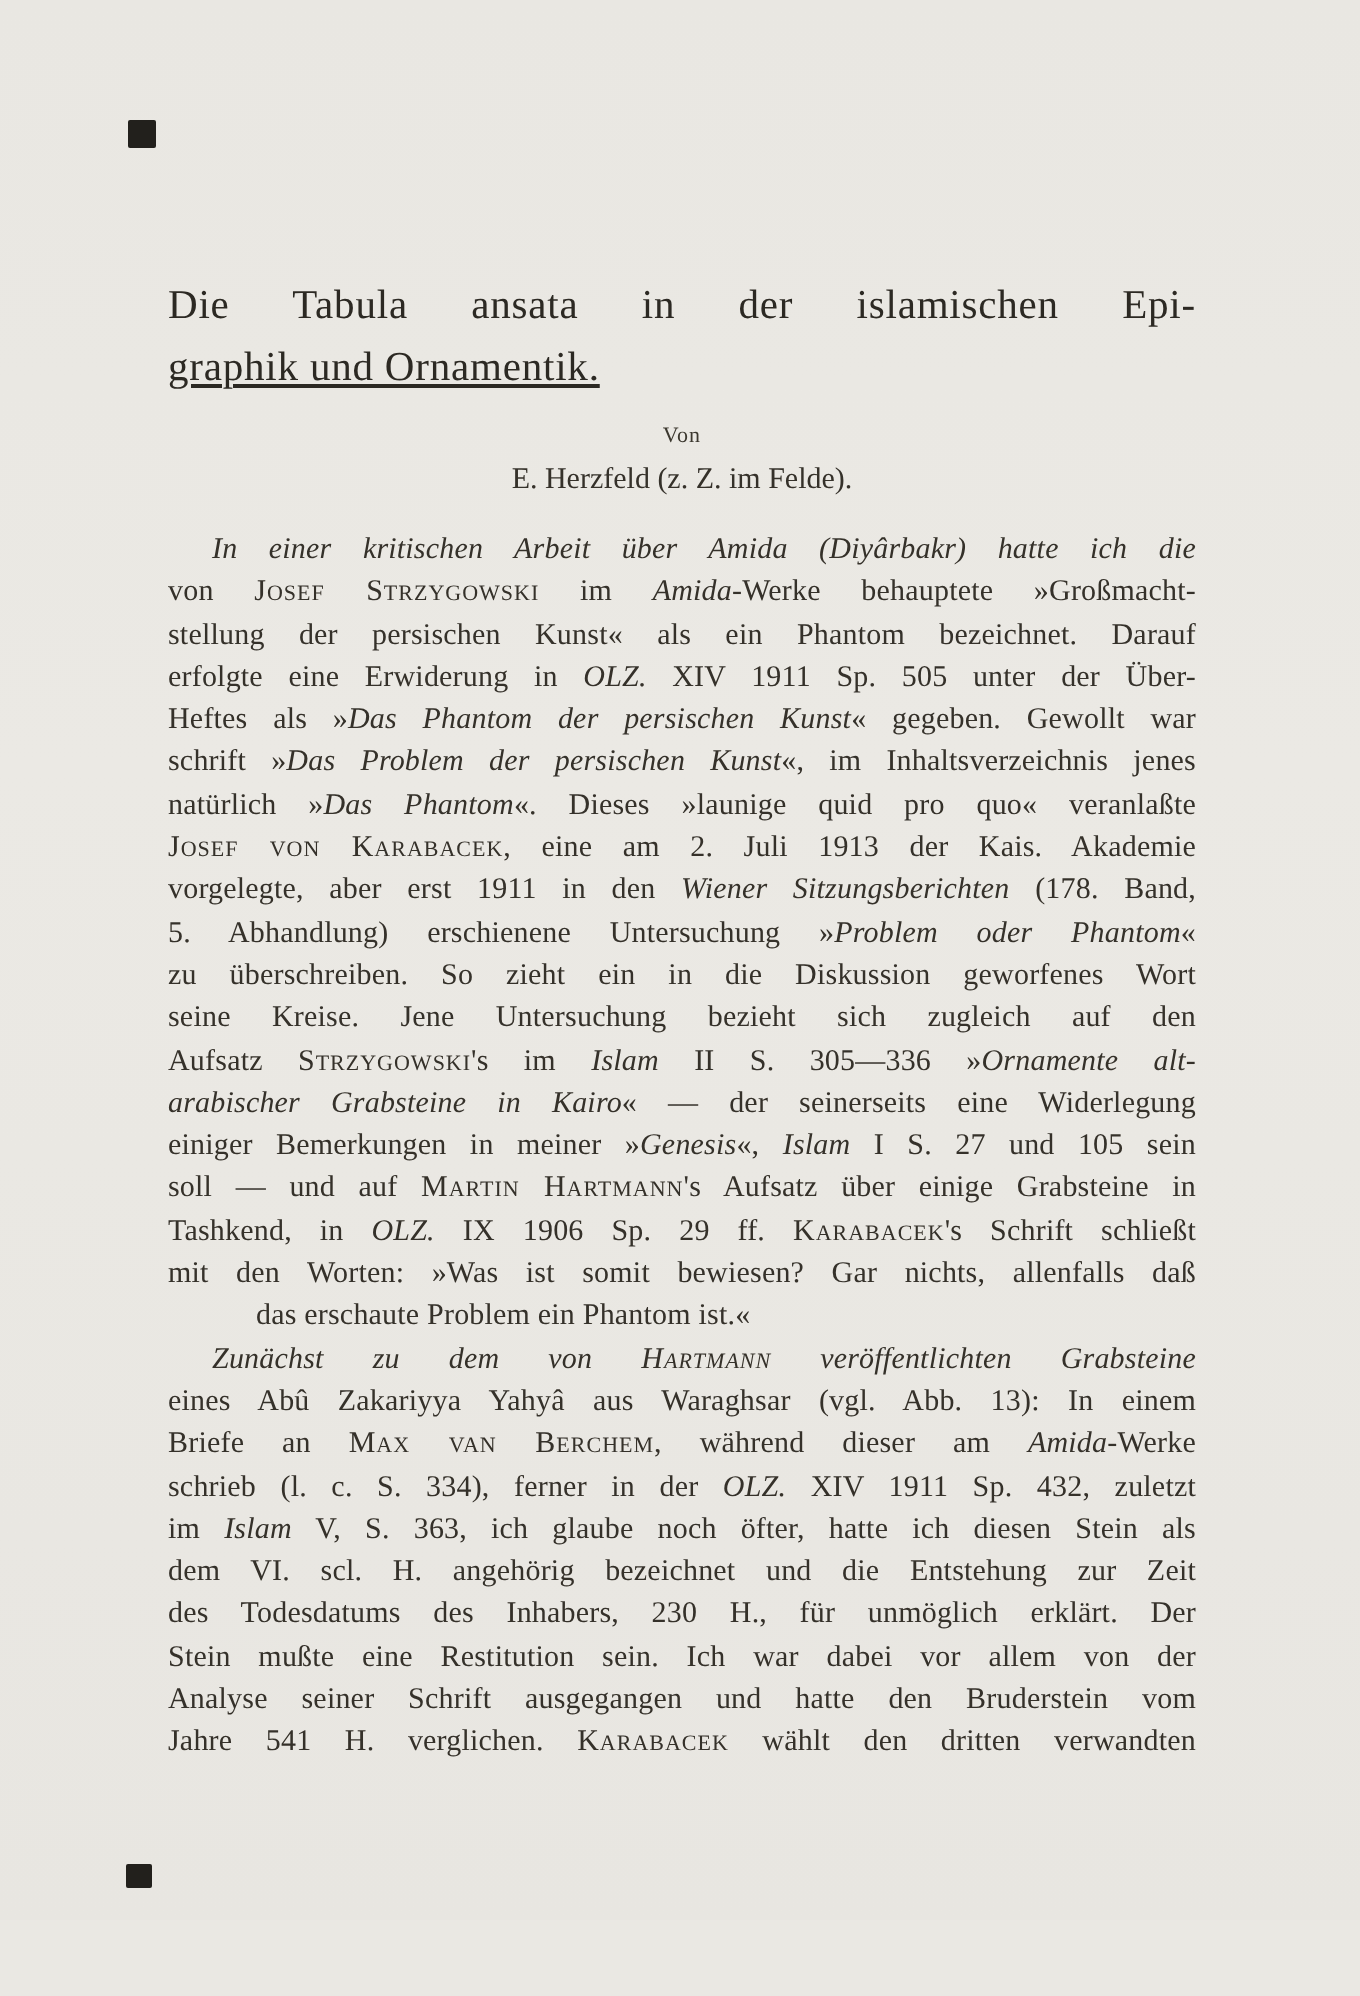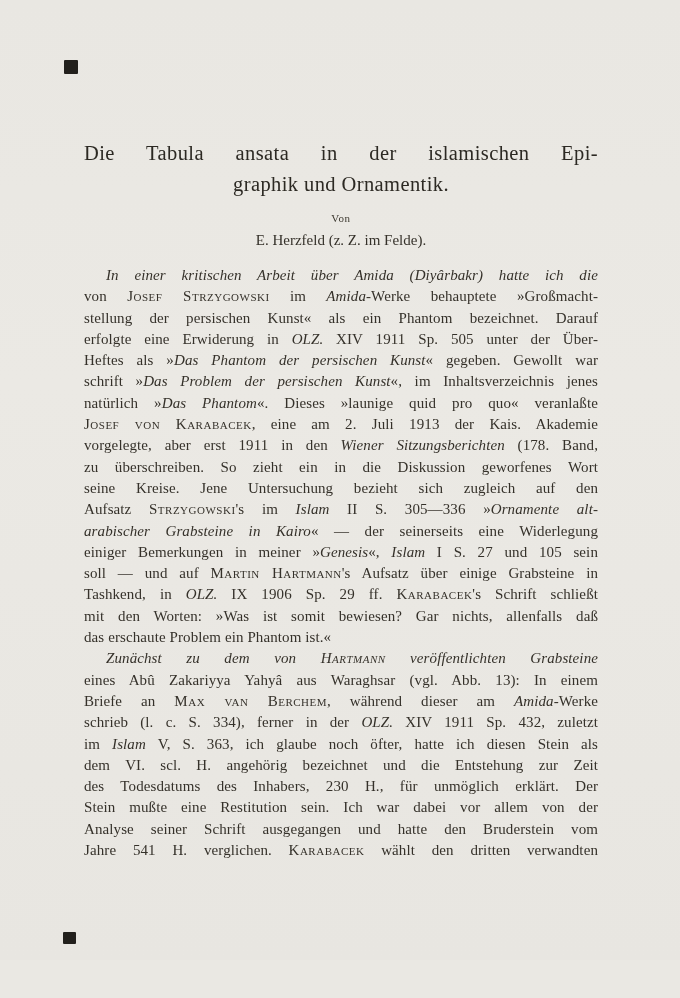--- a/index.html
+++ b/index.html
@@ -38,21 +38,21 @@
     font-size: 20.5px;
     line-height: 31px;
     letter-spacing: 0.4px;
     color: #2c2923;
   }
   .title-line1 {
     text-align: justify;
     text-align-last: justify;
     -moz-text-align-last: justify;
   }
-  .title-line2 { text-align: center; }
+  .title-line2 { text-align: left; text-decoration: underline; }
   .byline {
     text-align: center;
     font-size: 11px;
     letter-spacing: 0.6px;
     margin-top: 12px;
     color: #3c382f;
   }
   .author {
     text-align: center;
     font-size: 15px;
@@ -65,20 +65,21 @@
     letter-spacing: 0.1px;
   }
   .line {
     text-align: justify;
     text-align-last: justify;
     -moz-text-align-last: justify;
     white-space: normal;
   }
   .line.no-justify {
     text-align-last: left;
+    margin-left: 44px;
     -moz-text-align-last: left;
   }
   .line.indent { text-indent: 22px; font-style: italic; }
   .it { font-style: italic; }
   .sc { font-variant: small-caps; letter-spacing: 0.5px; }
 </style>
 </head>
 <body>
 
 <div class="page">
@@ -95,20 +96,21 @@
     <div class="body-text">
         <div class="line indent"><span>In einer kritischen Arbeit über Amida (Diyârbakr) hatte ich die</span></div>
         <div class="line"><span>von </span><span class="sc">Josef Strzygowski</span><span> im </span><span class="it">Amida</span><span>-Werke behauptete »Großmacht-</span></div>
         <div class="line"><span>stellung der persischen Kunst« als ein Phantom bezeichnet. Darauf</span></div>
         <div class="line"><span>erfolgte eine Erwiderung in </span><span class="it">OLZ.</span><span> XIV 1911 Sp. 505 unter der Über-</span></div>
         <div class="line"><span>Heftes als »</span><span class="it">Das Phantom der persischen Kunst</span><span>« gegeben. Gewollt war</span></div>
         <div class="line"><span>schrift »</span><span class="it">Das Problem der persischen Kunst</span><span>«, im Inhaltsverzeichnis jenes</span></div>
         <div class="line"><span>natürlich »</span><span class="it">Das Phantom</span><span>«. Dieses »launige quid pro quo« veranlaßte</span></div>
         <div class="line"><span class="sc">Josef von Karabacek</span><span>, eine am 2. Juli 1913 der Kais. Akademie</span></div>
         <div class="line"><span>vorgelegte, aber erst 1911 in den </span><span class="it">Wiener Sitzungsberichten</span><span> (178. Band,</span></div>
+        <div class="line"><span>5. Abhandlung) erschienene Untersuchung »</span><span class="it">Problem oder Phantom</span><span>«</span></div>
         <div class="line"><span>zu überschreiben. So zieht ein in die Diskussion geworfenes Wort</span></div>
         <div class="line"><span>seine Kreise. Jene Untersuchung bezieht sich zugleich auf den</span></div>
         <div class="line"><span>Aufsatz </span><span class="sc">Strzygowski</span><span>'s im </span><span class="it">Islam</span><span> II S. 305—336 »</span><span class="it">Ornamente alt-</span></div>
         <div class="line"><span class="it">arabischer Grabsteine in Kairo</span><span>« — der seinerseits eine Widerlegung</span></div>
         <div class="line"><span>einiger Bemerkungen in meiner »</span><span class="it">Genesis</span><span>«, </span><span class="it">Islam</span><span> I S. 27 und 105 sein</span></div>
         <div class="line"><span>soll — und auf </span><span class="sc">Martin Hartmann</span><span>'s Aufsatz über einige Grabsteine in</span></div>
         <div class="line"><span>Tashkend, in </span><span class="it">OLZ.</span><span> IX 1906 Sp. 29 ff. </span><span class="sc">Karabacek</span><span>'s Schrift schließt</span></div>
         <div class="line"><span>mit den Worten: »Was ist somit bewiesen? Gar nichts, allenfalls daß</span></div>
         <div class="line no-justify"><span>das erschaute Problem ein Phantom ist.«</span></div>
         <div class="line indent"><span>Zunächst zu dem von </span><span class="sc">Hartmann</span><span> veröffentlichten Grabsteine</span></div>

